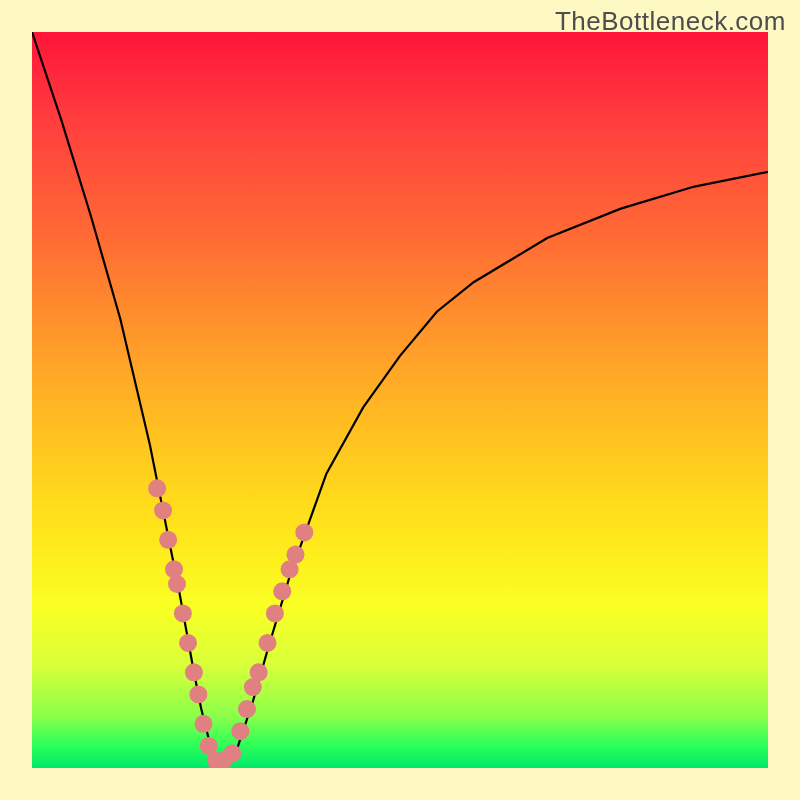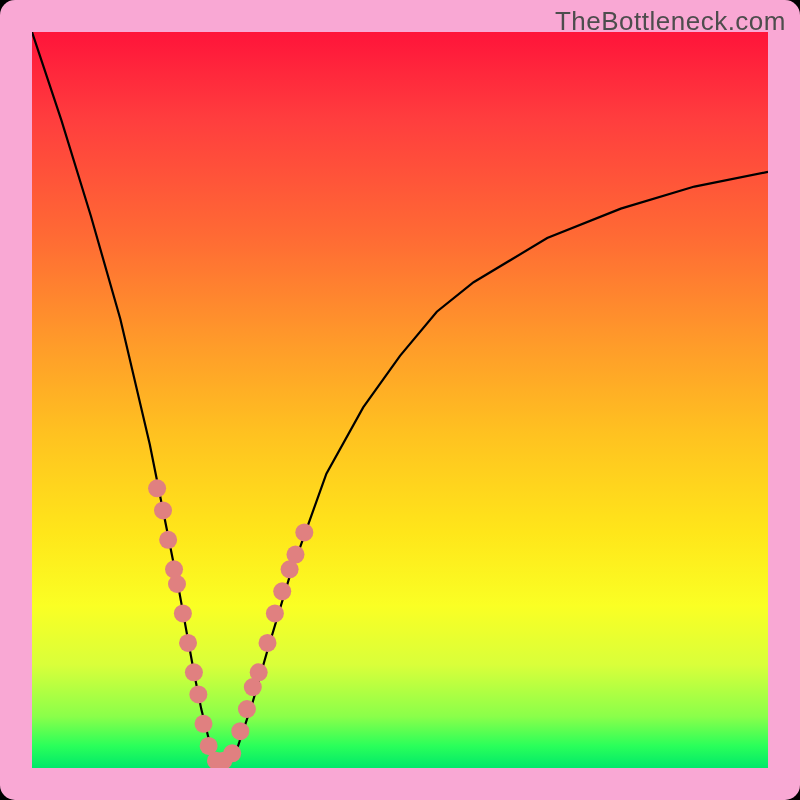--- a/index.html
+++ b/index.html
@@ -8,22 +8,21 @@
     width: 800px;
     height: 800px;
     overflow: hidden;
     background: #000;
     font-family: Arial, Helvetica, sans-serif;
   }
   .frame {
     position: relative;
     width: 800px;
     height: 800px;
-    background: #f9a8d4;
-    border-radius: 15px;
+    background: #fef9c3;
   }
   .plot-area {
     position: absolute;
     left: 32px;
     top: 32px;
     width: 736px;
     height: 736px;
     background: linear-gradient(to bottom,
       #ff143a 0%,
       #ff3e3e 12%,

